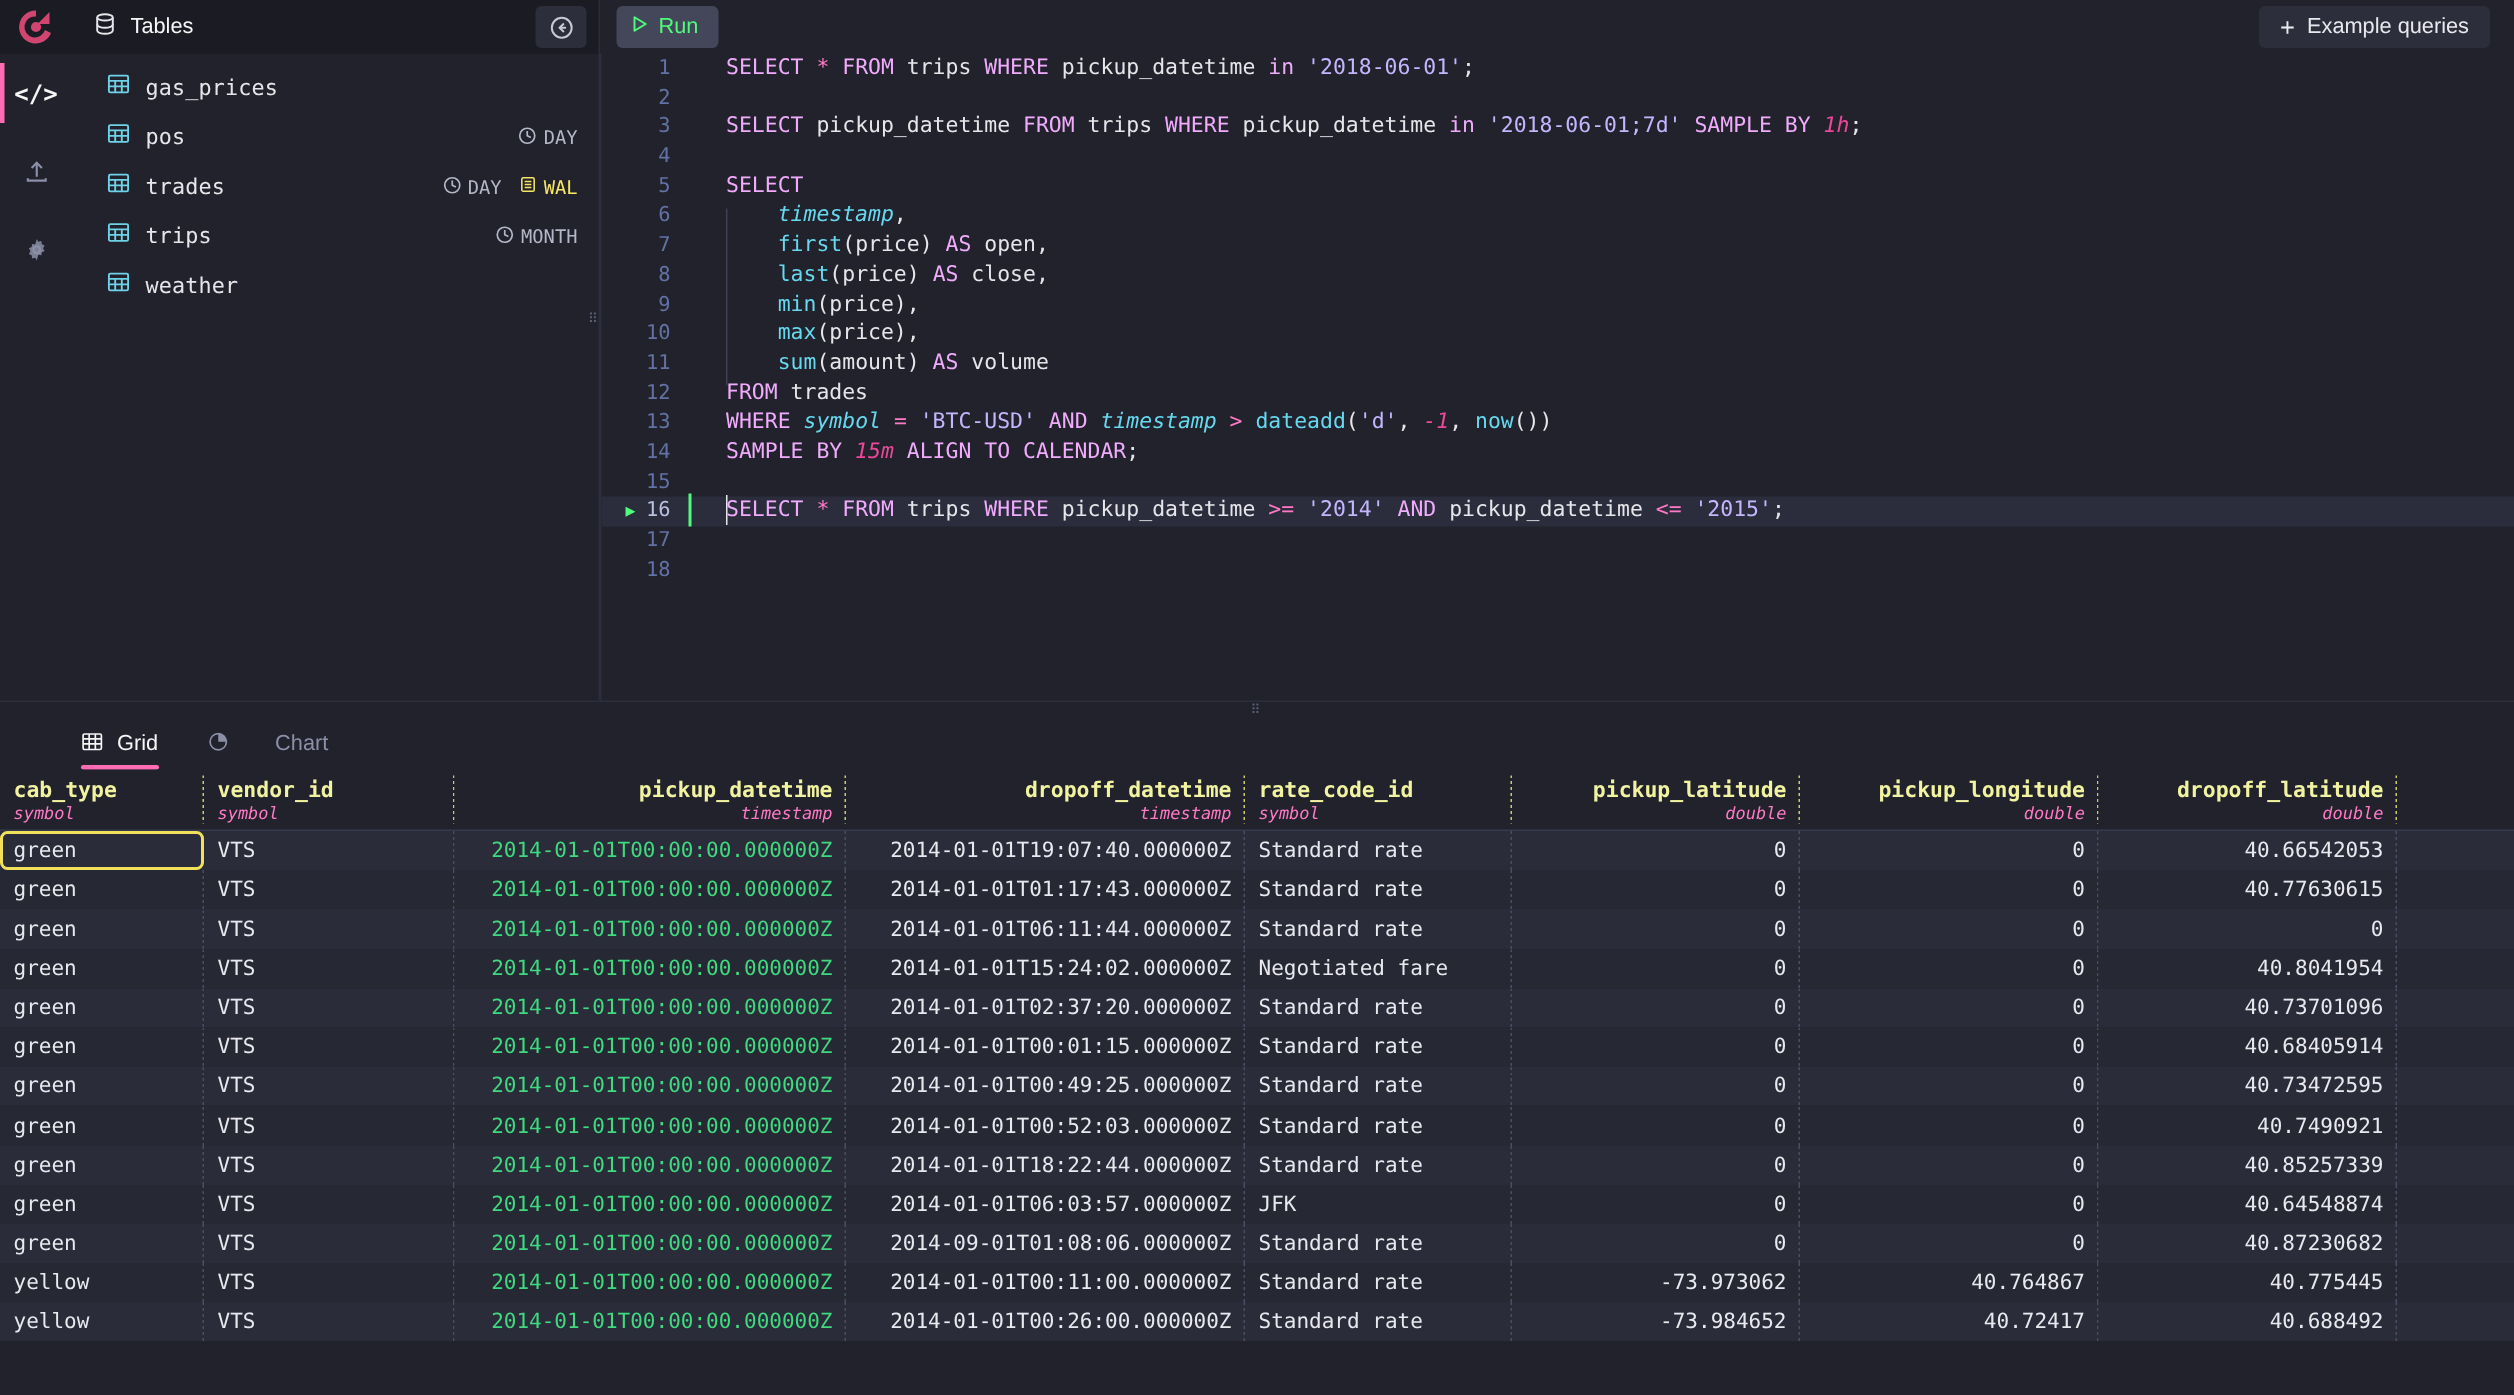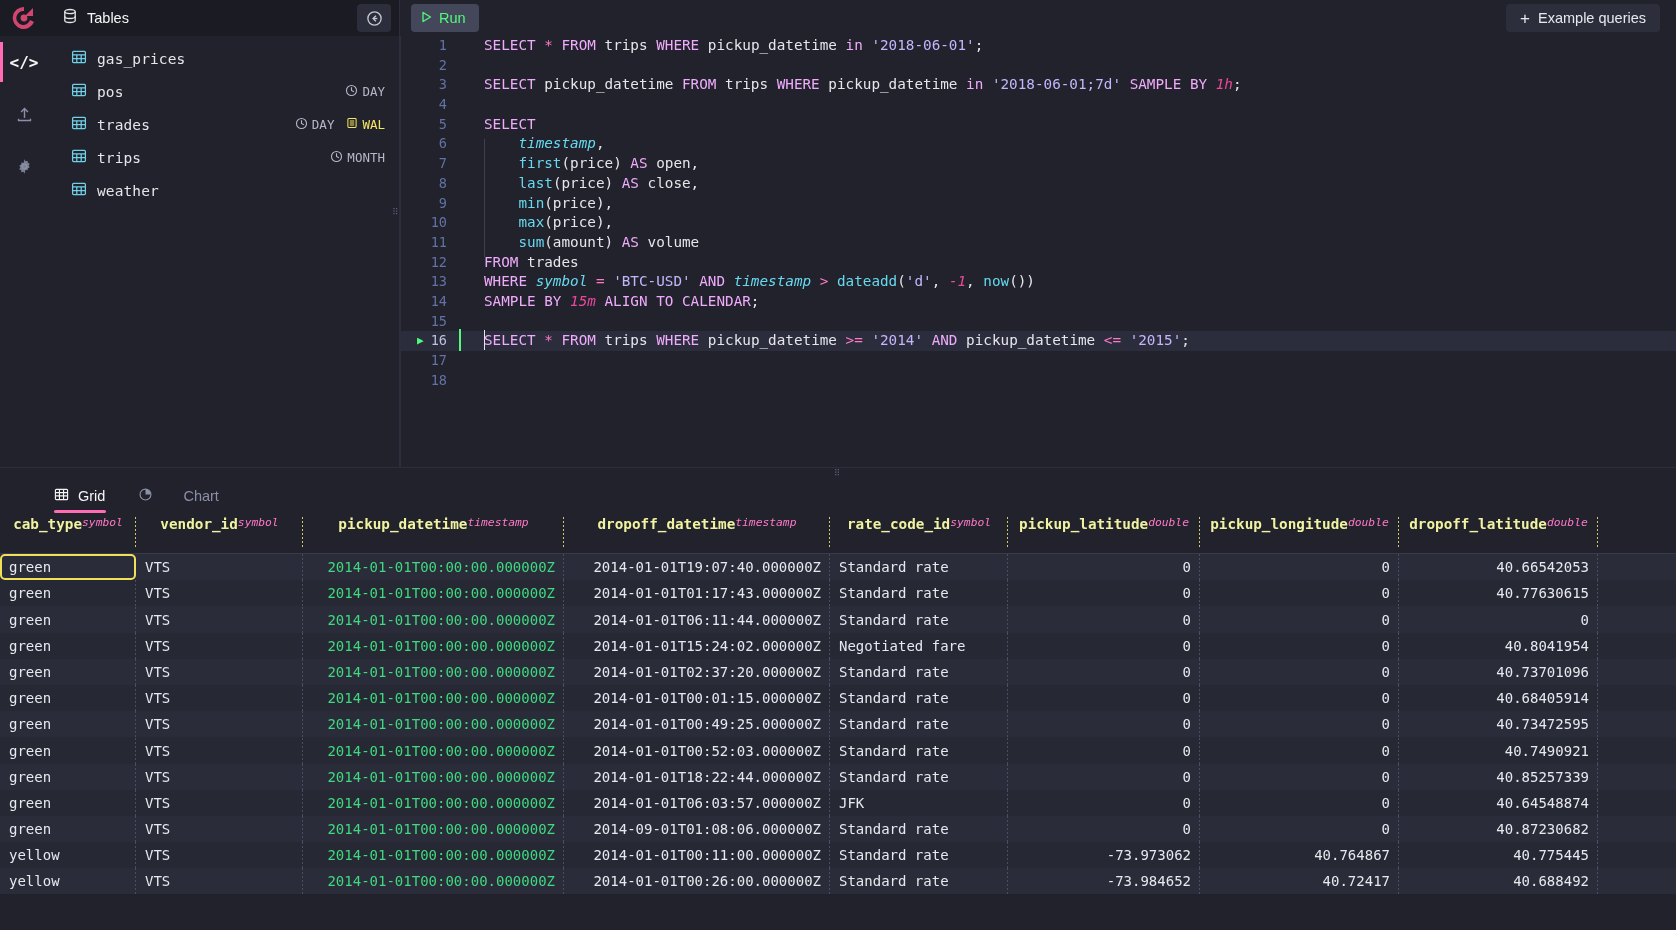--- a/index.html
+++ b/index.html
@@ -129,21 +129,21 @@
     content: ""; position: absolute; left: 4px; right: 14px; bottom: 0; height: 3px;
     background: #ff6bb5; border-radius: 2px;
   }
   .tab + .tab { margin-left: 14px; gap: 30px; }
 
   .grid { flex: 1; overflow: hidden; position: relative; }
   .grid-head {
     display: flex; height: 41px; background: #21222c; border-bottom: 1px solid #373a4d;
   }
   .hcell {
-    position: relative; padding: 3px 9px 0 9px; display: flex; flex-direction: row;
+    position: relative; padding: 3px 9px 0 9px; display: flex; flex-direction: column;
     justify-content: center; flex: 0 0 auto; overflow: hidden;
   }
   .hcell::after {
     content: ""; position: absolute; right: 0; top: 4px; bottom: 4px; width: 1px;
     background: repeating-linear-gradient(to bottom, #cfc96a 0 2px, transparent 2px 4px);
   }
   .hname {
     font-family: "DejaVu Sans Mono", monospace; font-size: 14.3px; font-weight: bold;
     color: #f1f3a0; line-height: 17px;
   }

